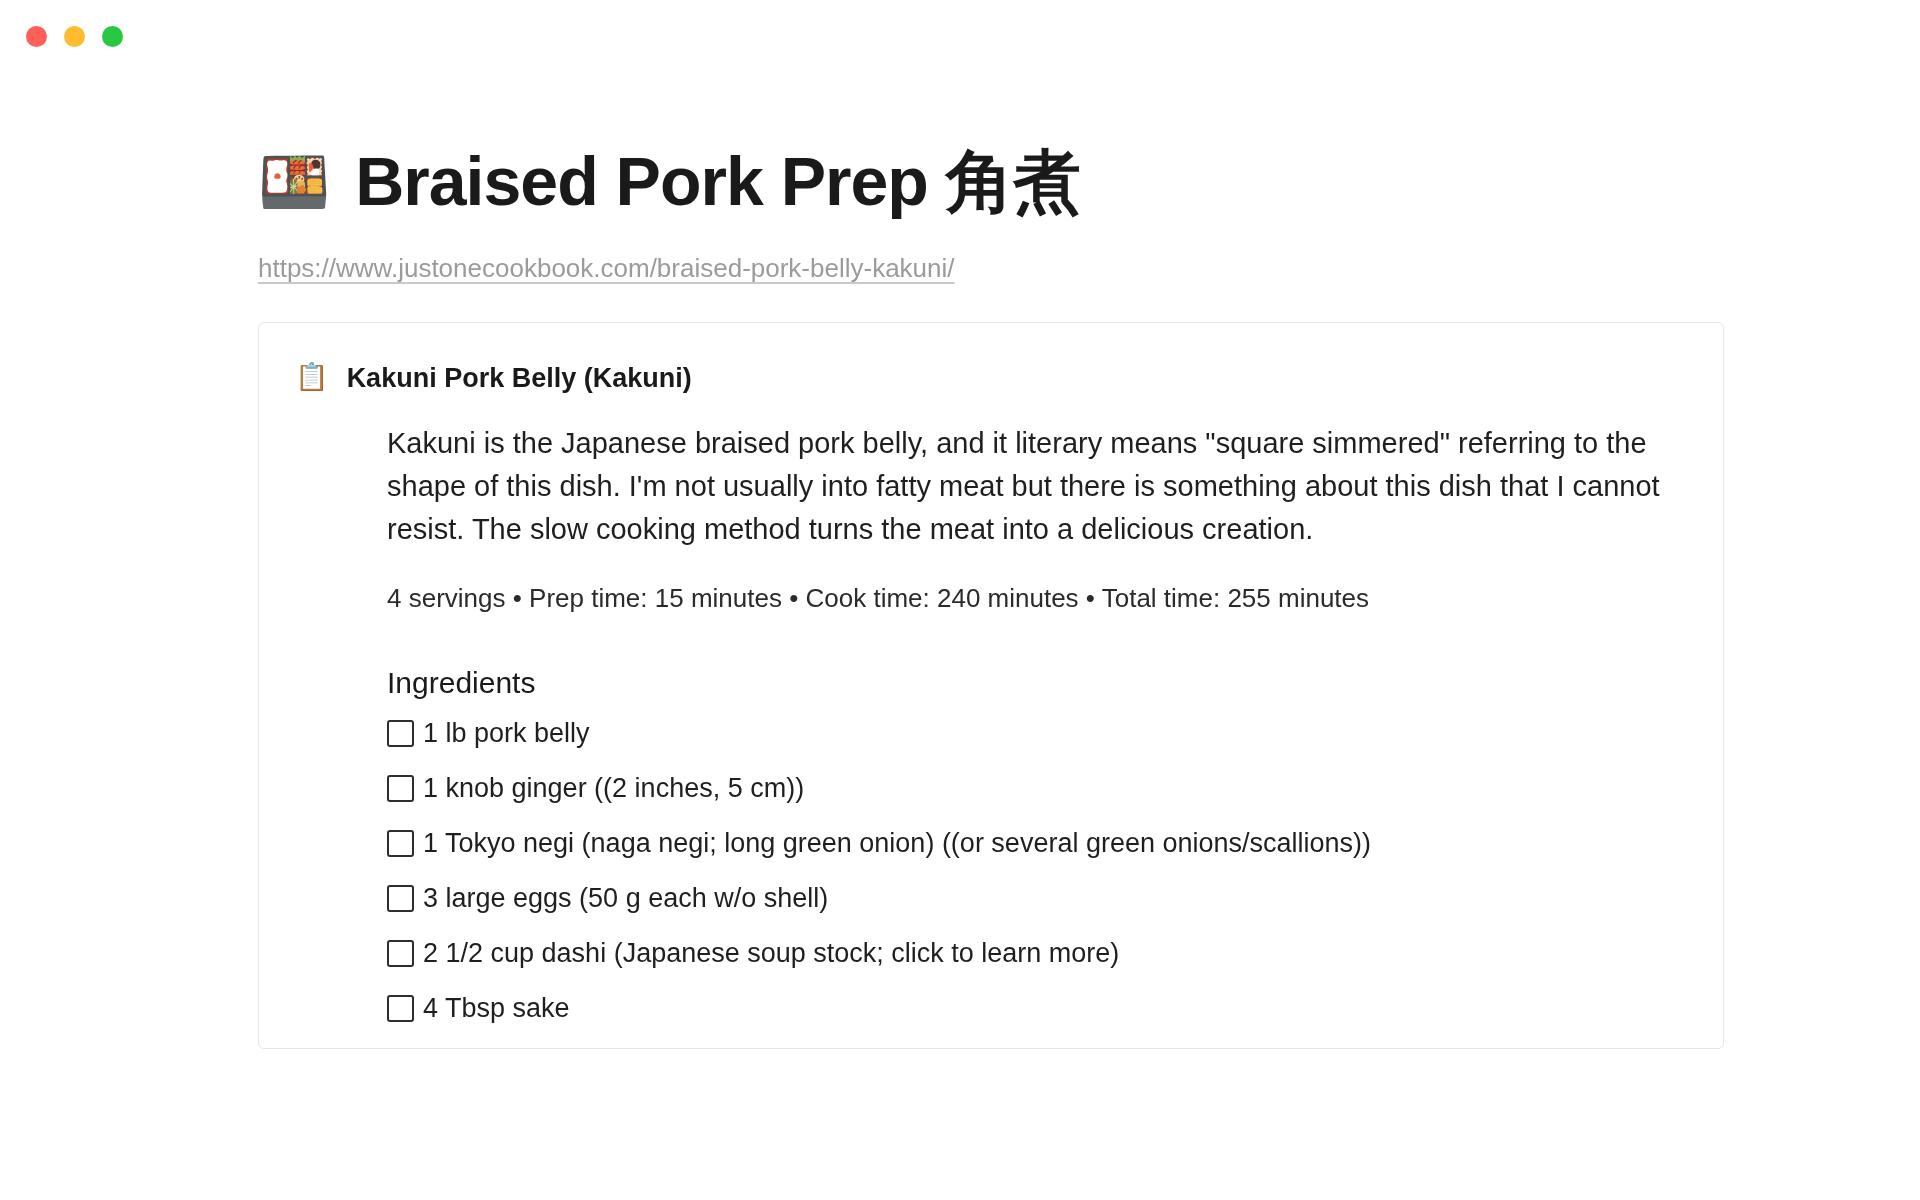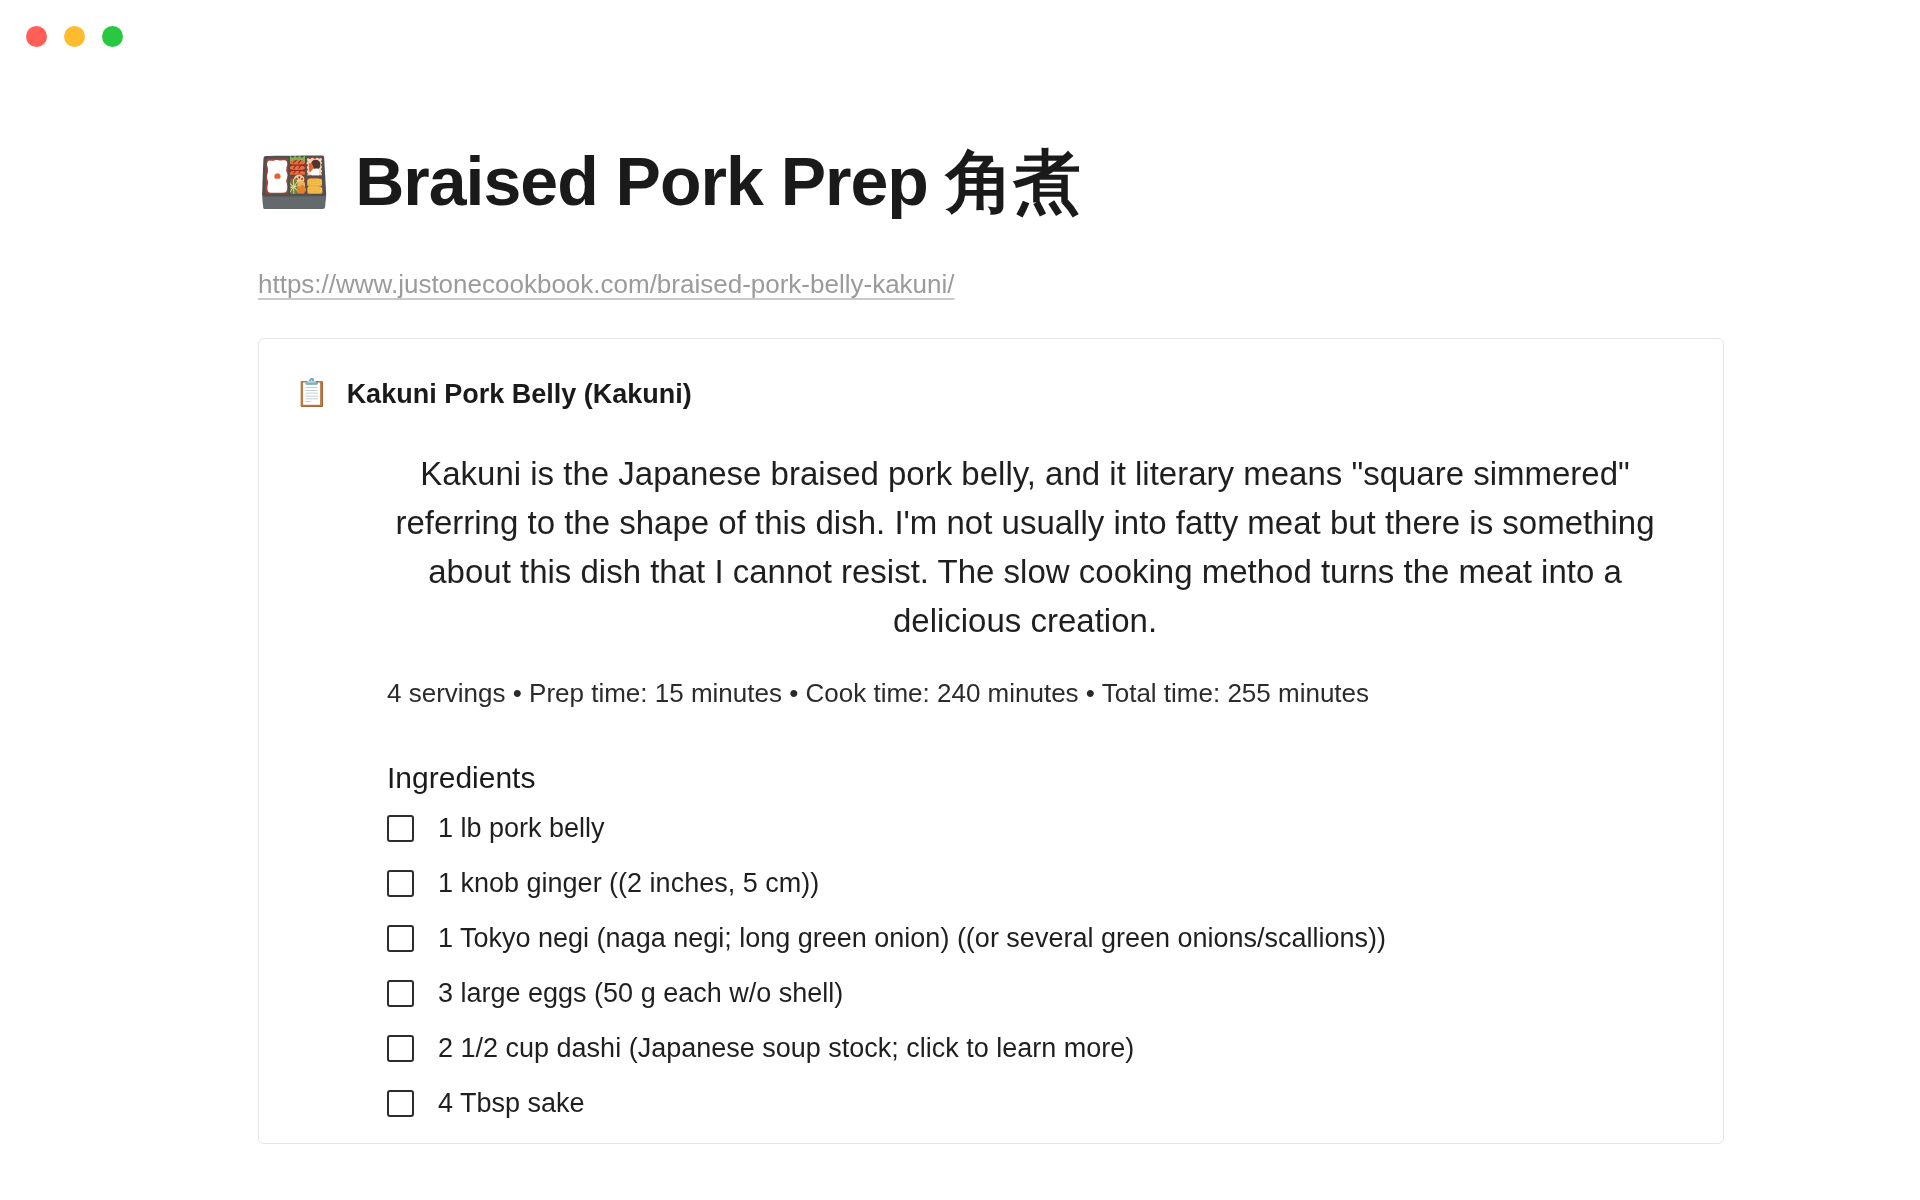--- a/index.html
+++ b/index.html
@@ -50,21 +50,21 @@
     letter-spacing: -1px;
     margin-top: 74px;
     line-height: 1.05;
   }
   .doc-title .emoji {
     font-size: 58px;
     line-height: 1;
   }
 
   .doc-url {
-    margin-top: 52px;
+    margin-top: 36px;
     font-size: 26px;
     color: #9b9b9b;
     text-decoration: underline;
     text-decoration-color: #c9c9c9;
     text-underline-offset: 5px;
     display: inline-block;
     cursor: pointer;
   }
 
   
@@ -86,26 +86,25 @@
     font-weight: bold;
     color: #1a1a1a;
   }
   .card-heading .emoji { font-size: 27px; line-height: 1.1; }
 
   .card-body {
     padding-left: 92px;
   }
 
   .description {
-    font-size: 33px;
+    font-size: 29px;
     line-height: 1.48;
     color: #1f1f1f;
-    margin-top: 40px;
+    margin-top: 28px;
     max-width: 1300px;
-    text-align: center;
   }
 
   .meta {
     font-size: 26px;
     color: #2b2b2b;
     margin-top: 32px;
   }
 
   .section-title {
     font-size: 30px;
@@ -113,21 +112,21 @@
     color: #1a1a1a;
     margin-top: 52px;
   }
 
   .ingredient-list {
     margin-top: 18px;
   }
   .ingredient {
     display: flex;
     align-items: center;
-    gap: 24px;
+    gap: 9px;
     margin-bottom: 24px;
     font-size: 27px;
     color: #1f1f1f;
   }
   .checkbox {
     width: 23px;
     height: 23px;
     border: 2.5px solid #2d2d2d;
     border-radius: 3px;
     flex: 0 0 auto;

